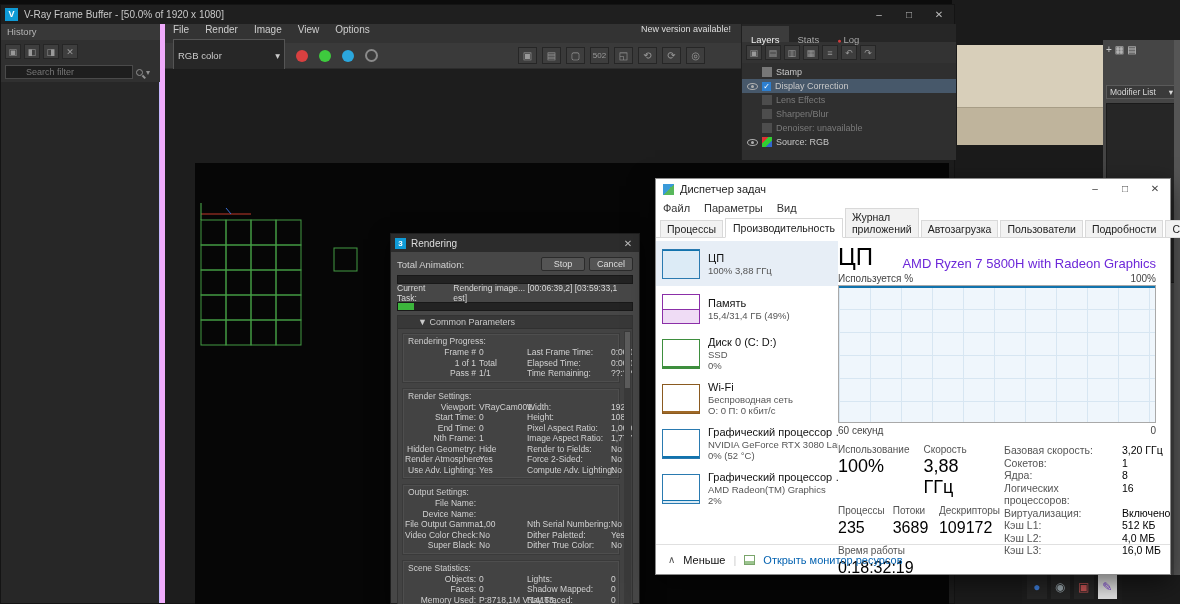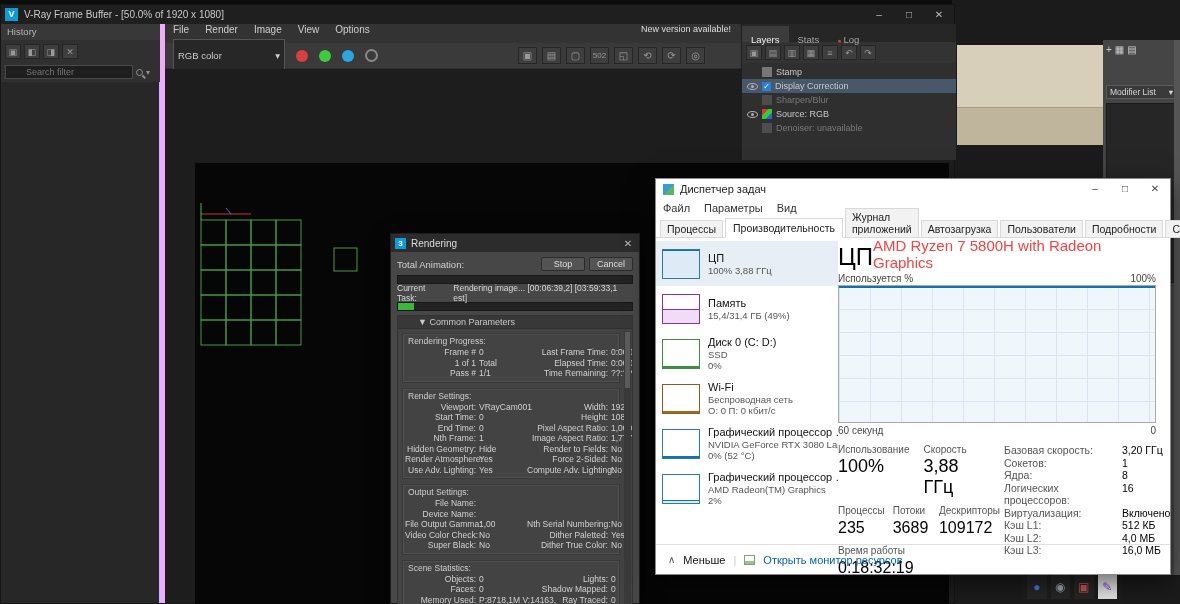--- a/index.html
+++ b/index.html
@@ -94,21 +94,21 @@
   .pfill{height:100%;background:#3cb53c}
   .rd-task{font-size:8.5px;display:flex;gap:6px;height:12px;align-items:center;color:#d8d8d8}
   .rd-params{position:relative;margin-top:4px;height:300px;background:#434343;border:1px solid #333;overflow:hidden}
   .rd-rollout{height:13px;background:#383838;color:#c9c9c9;font-size:9px;line-height:13px;
     padding-left:20px;border-bottom:1px solid #303030}
   .rd-group{margin:4px 12px 5px 4px;border:1px solid #3a3a3a;box-shadow:0 0 0 1px #4e4e4e inset;padding:1px 2px 3px}
   .rd-gt{font-size:8.5px;color:#cfcfcf;padding:1px 0 1px 3px}
   .prow{display:flex;font-size:8.5px;line-height:10.5px;white-space:nowrap}
   .prow .c1{width:74px;text-align:right;padding-right:3px;flex:none}
   .prow .c2{width:48px;flex:none}
-  .prow .c3{width:84px;text-align:right;padding-right:3px;flex:none}
+  .prow .c3{width:84px;padding-right:3px;flex:none}
   .prow .c4{flex:1}
   .rd-scroll{position:absolute;right:1px;top:15px;bottom:1px;width:7px;background:#3a3a3a}
   .rd-thumb{position:absolute;top:1px;left:1px;width:5px;height:56px;background:#5c5c5c}
 
   
   .tm{left:655px;top:178px;width:516px;height:397px;background:#fff;z-index:30;border:1px solid #8a8a8a;
     box-shadow:0 8px 24px rgba(0,0,0,.55);color:#000;font-size:11px}
   .tm-title{height:20px;display:flex;align-items:center}
   .tm-ico{width:11px;height:11px;margin:0 6px 0 7px;background:linear-gradient(135deg,#3a9ad9 50%,#58b85c 50%);flex:none}
   .tm-title .t{font-size:11px;color:#222}
@@ -122,21 +122,21 @@
   .tm-body{position:absolute;left:0;top:60px;right:0;bottom:30px}
   .tm-side{position:absolute;left:0;top:2px;width:182px;bottom:0;overflow:hidden}
   .sitem{height:45px;display:flex;align-items:center;padding:0 6px;gap:8px}
   .sitem.sel{background:#e7eef6}
   .thumb{width:38px;height:30px;background:#fff;position:relative;flex:none}
   .sname{font-size:11px;color:#111;line-height:13px;white-space:nowrap}
   .ssub{font-size:9.5px;color:#555;line-height:11px;white-space:nowrap}
   .tfill{position:absolute;left:0;right:0;bottom:0}
   .tm-main{position:absolute;left:182px;top:2px;right:14px;bottom:0}
   .tm-h1{font-size:24px;font-weight:400;color:#000}
-  .tm-chip{font-size:15px;color:#ef4444}
+  .tm-chip{font-size:13px;color:#6d28d9}
   .lblrow{display:flex;justify-content:space-between;font-size:10px;color:#444;margin-top:2px}
   .chart{position:relative;height:138px;border:1px solid #a9a9a9;margin-top:1px;
     background-image:
       repeating-linear-gradient(to right,#e2ecf5 0,#e2ecf5 1px,transparent 1px,transparent 31px),
       repeating-linear-gradient(to bottom,#e2ecf5 0,#e2ecf5 1px,transparent 1px,transparent 23px);
     background-color:#fbfdff}
   .chart .fill{position:absolute;inset:0;background:rgba(17,125,187,0.05)}
   .chart .topline{position:absolute;left:0;right:0;top:0;height:2px;background:#1173ad}
   .stats{display:flex;margin-top:8px}
   .statcols{width:162px}
@@ -302,31 +302,36 @@
             <span>Stamp</span>
         </div>
         <div class="lr sel">
           <span class="eye"></span>
             <span class="cb">✓</span>
             <span>Display Correction</span>
         </div>
         <div class="lr dim">
           <span class="eyespace"></span>
             <span class="sq-ic sq-dim"></span>
+            <span>Lens Effects</span>
+        </div>
+        <div class="lr dim">
+          <span class="eyespace"></span>
+            <span class="sq-ic sq-dim"></span>
             <span>Sharpen/Blur</span>
+        </div>
+        <div class="lr dim">
+          <span class="eyespace"></span>
+            <span class="sq-ic sq-dim"></span>
+            <span>Denoiser: unavailable</span>
         </div>
         <div class="lr">
           <span class="eye"></span>
             <span class="rgbic"></span>
             <span>Source: RGB</span>
-        </div>
-        <div class="lr dim">
-          <span class="eyespace"></span>
-            <span class="sq-ic sq-dim"></span>
-            <span>Denoiser: unavailable</span>
         </div>
       </div>
     </div>
   </div>
 
   <div class="abs rdlg">
     <div class="rd-title">
       <span class="rd-ico">3</span>
       <span>Rendering</span>
       <span class="rd-close">✕</span>

